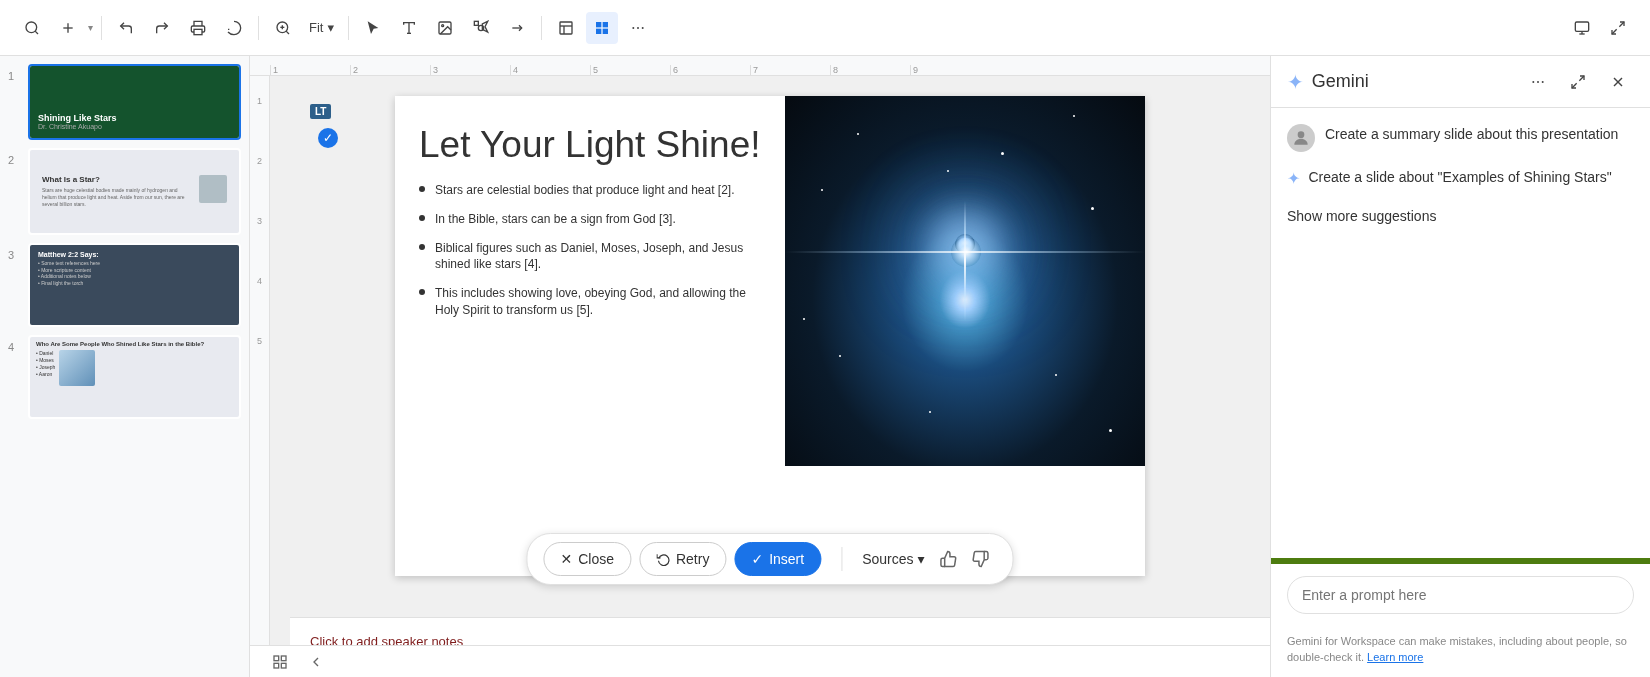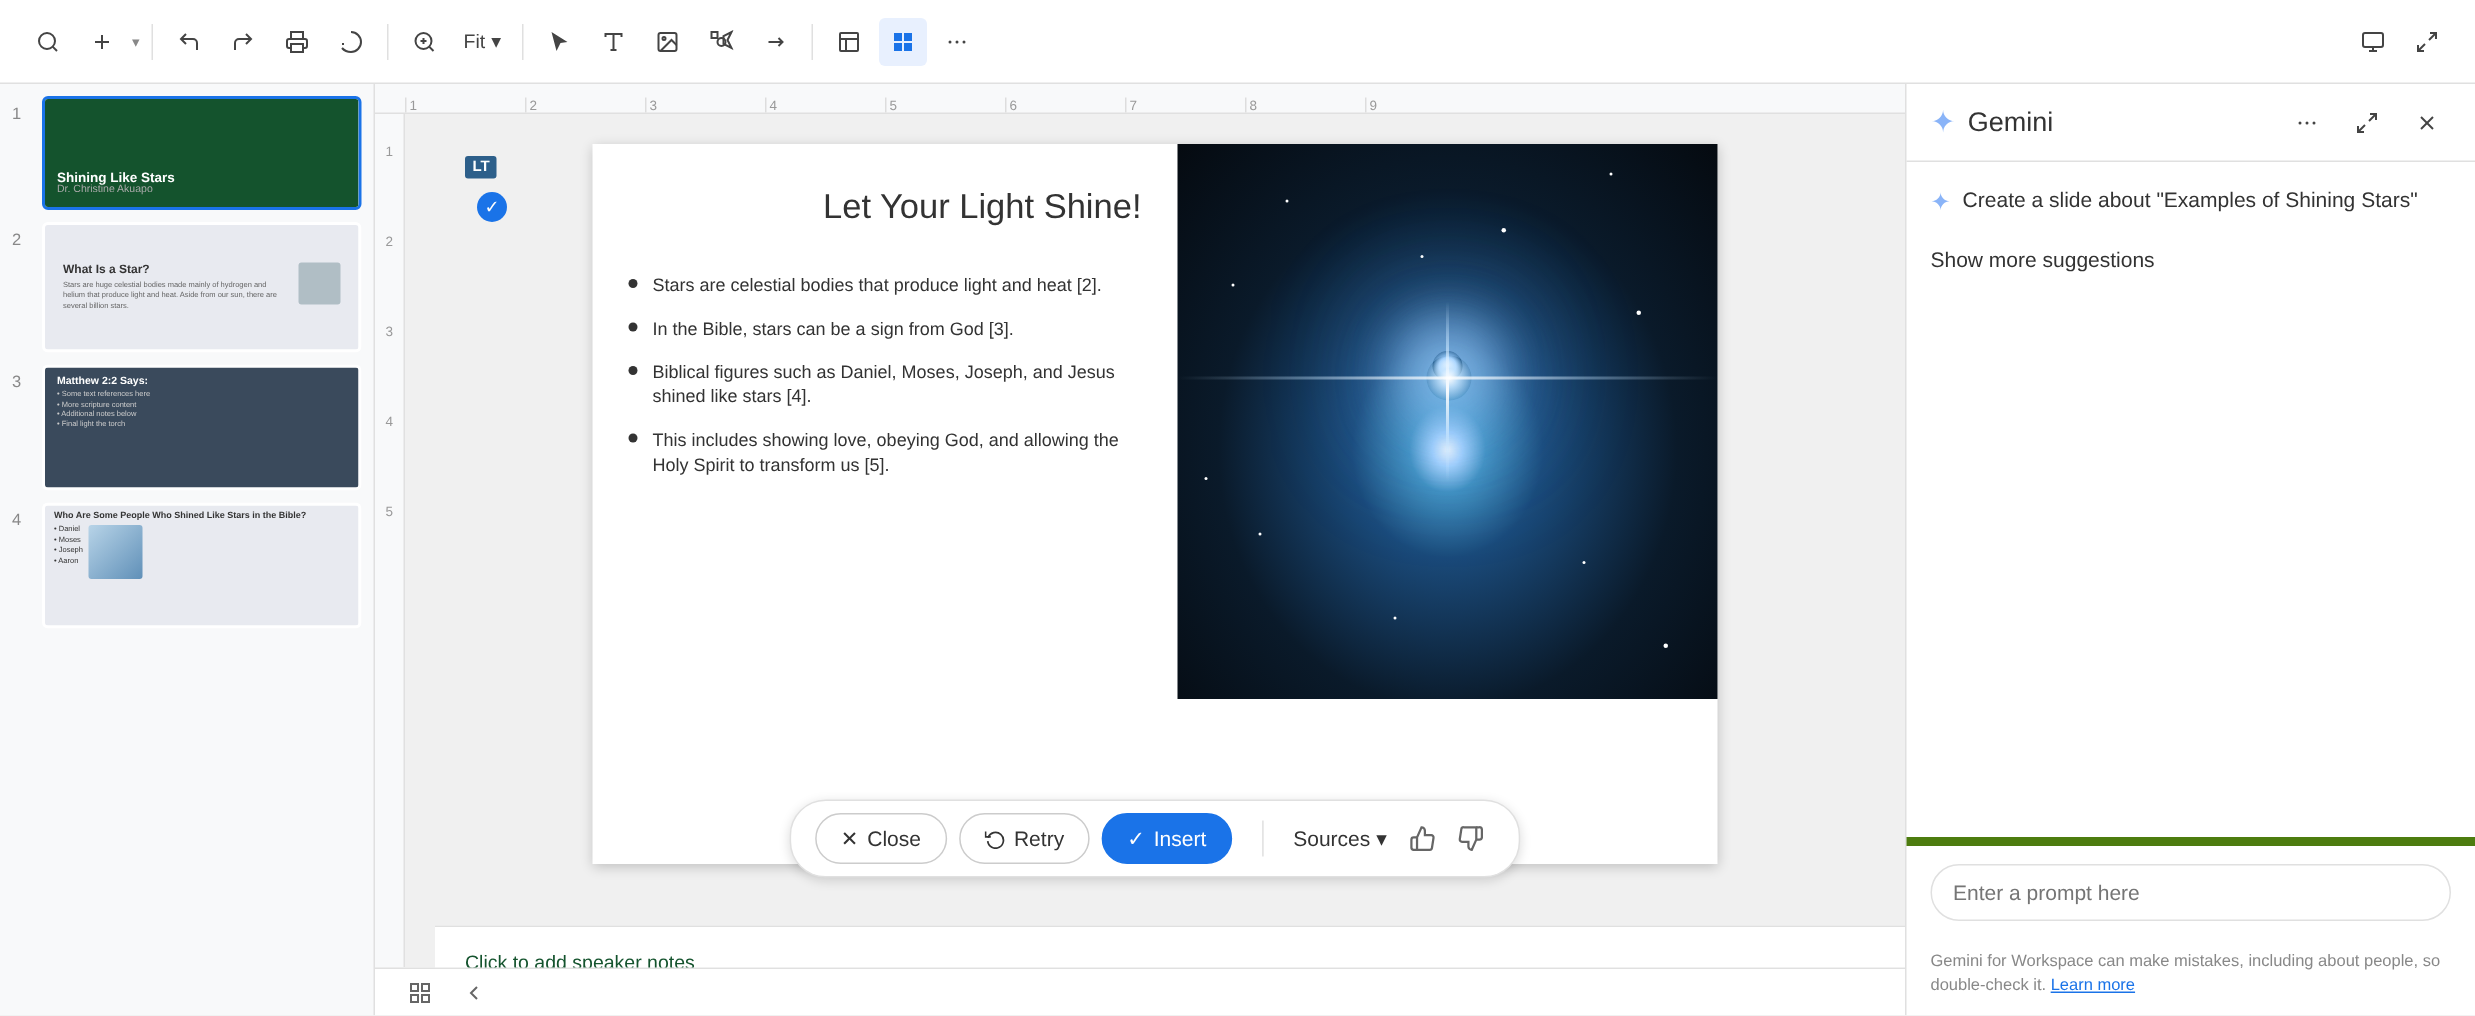--- a/index.html
+++ b/index.html
@@ -155,25 +155,24 @@
     }
     .star-dot {
       position: absolute;
       width: 2px;
       height: 2px;
       border-radius: 50%;
       background: #fff;
     }
 
     .slide-title {
-      font-size: 23px;
+      font-size: 37px;
       font-weight: 400;
       color: #333;
-      margin-bottom: 31px;
-      text-align: right;
+      margin-bottom: 16px;
     }
     .bullet-list {
       list-style: none;
       display: flex;
       flex-direction: column;
       gap: 12px;
     }
     .bullet-list li {
       display: flex;
       gap: 10px;
@@ -712,21 +711,21 @@
           </button>
           <button class="feedback-btn">
             <svg width="18" height="18" viewBox="0 0 24 24" fill="none" stroke="currentColor" stroke-width="2">
                 <path d="M10 15v4a3 3 0 0 0 3 3l4-9V2H5.72a2 2 0 0 0-2 1.7l-1.38 9a2 2 0 0 0 2 2.3H10z"></path>
                 <path d="M17 2h2.67A2.31 2.31 0 0 1 22 4v7a2.31 2.31 0 0 1-2.33 2H17"></path>
               </svg>
           </button>
         </div>
 
         <div class="speaker-notes" style="position:absolute;bottom:0;left:20px;right:0;background:#fff;border-top:1px solid #e0e0e0;height:28px;display:flex;align-items:center;padding:0 20px;">
-          <span style="font-size:13px;color:#14532d;margin-top:20px;">Click to add speaker notes</span>
+          <span style="font-size:13px;color:#7f1d1d;margin-top:20px;">Click to add speaker notes</span>
         </div>
       </div>
     </div>
 
     <div class="bottom-bar">
       <button class="grid-btn">
         <svg width="16" height="16" viewBox="0 0 24 24" fill="none" stroke="currentColor" stroke-width="2">
             <rect x="3" y="3" width="7" height="7"></rect>
             <rect x="14" y="3" width="7" height="7"></rect>
             <rect x="3" y="14" width="7" height="7"></rect>
@@ -763,20 +762,29 @@
       <button class="toolbar-btn">
         <svg width="16" height="16" viewBox="0 0 24 24" fill="none" stroke="currentColor" stroke-width="2">
             <line x1="18" y1="6" x2="6" y2="18"></line>
             <line x1="6" y1="6" x2="18" y2="18"></line>
           </svg>
       </button>
     </div>
 
     <div class="gemini-body">
 
+      <div class="user-message">
+        <div class="avatar">
+          <svg width="20" height="20" viewBox="0 0 24 24" fill="#888">
+              <circle cx="12" cy="8" r="4"></circle>
+              <path d="M4 20c0-4 3.6-7 8-7s8 3 8 7"></path>
+            </svg>
+        </div>
+        <p class="message-text">Create a summary slide about this presentation</p>
+      </div>
 
       <div class="suggestion-item">
         <span class="gemini-star">✦</span>
         <span class="suggestion-text">Create a slide about "Examples of Shining Stars"</span>
       </div>
 
       <div class="show-more">
         <span>Show more suggestions</span>
       </div>
     </div>

